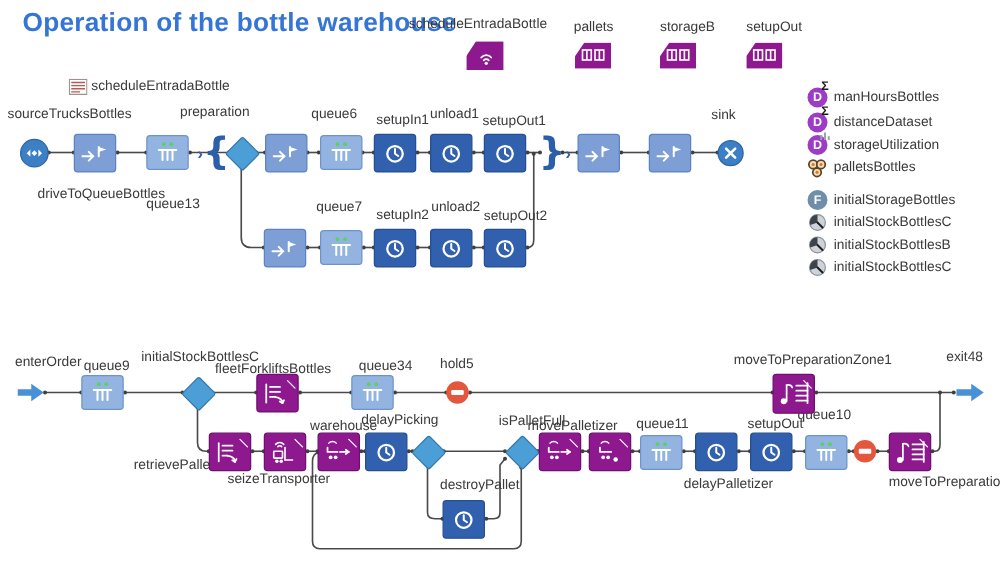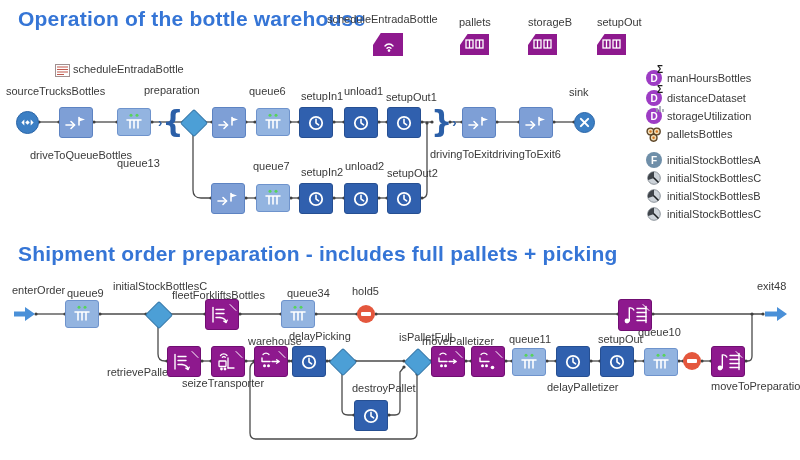--- a/index.html
+++ b/index.html
@@ -168,21 +168,20 @@
       <circle cx="752" cy="314" r="1.6" fill="#3f3f3f"></circle>
       <circle cx="342" cy="371" r="1.6" fill="#3f3f3f"></circle>
       <circle cx="354" cy="415" r="1.6" fill="#3f3f3f"></circle>
       <circle cx="389" cy="415" r="1.6" fill="#3f3f3f"></circle>
       <circle cx="404" cy="367" r="1.6" fill="#3f3f3f"></circle>
       <circle cx="417" cy="374" r="1.6" fill="#3f3f3f"></circle>
       <circle cx="255" cy="362" r="1.6" fill="#3f3f3f"></circle>
     </svg>
 
   <div class="title" style="left:18px;top:7px">Operation of the bottle warehouse</div>
-  <div class="title" style="left:18px;top:242px">Shipment order preparation - includes full pallets + picking</div>
 
   <div style="position:absolute;left:55px;top:63px">
     <svg width="15" height="13" viewBox="0 0 15 13">
         <rect x="0.5" y="0.5" width="14" height="12" fill="#fdfdfd" stroke="#a09090"></rect>
         <path d="M2,3 H13 M2,5.5 H13 M2,8 H13 M2,10.5 H9" stroke="#c0584d" stroke-width="1.1" fill="none"></path>
       </svg>
   </div>
   <div class="lbl" style="left:73px;top:63px">scheduleEntradaBottle</div>
 
   <div class="lbl" style="left:327px;top:13px">scheduleEntradaBottle</div>
@@ -231,21 +230,20 @@
 
   <div class="lbl" style="left:6px;top:85px">sourceTrucksBottles</div>
   <div class="lbl" style="left:144px;top:84px">preparation</div>
   <div class="lbl" style="left:249px;top:85px">queue6</div>
   <div class="lbl" style="left:301px;top:90px">setupIn1</div>
   <div class="lbl" style="left:344px;top:85px">unload1</div>
   <div class="lbl" style="left:386px;top:91px">setupOut1</div>
   <div class="lbl" style="left:569px;top:86px">sink</div>
   <div class="lbl" style="left:30px;top:149px">driveToQueueBottles</div>
   <div class="lbl" style="left:117px;top:157px">queue13</div>
-  <div class="lbl" style="left:430px;top:148px">drivingToExitdrivingToExit6</div>
   <div class="lbl" style="left:253px;top:160px">queue7</div>
   <div class="lbl" style="left:301px;top:166px">setupIn2</div>
   <div class="lbl" style="left:345px;top:160px">unload2</div>
   <div class="lbl" style="left:387px;top:167px">setupOut2</div>
 
   <div class="circ src" style="left:16px;top:111px">
     <svg width="23" height="23" viewBox="0 0 23 23">
         <g fill="#fff">
           <polygon points="8,8.3 4.8,11.5 8,14.7"></polygon>
           <polygon points="15,8.3 18.2,11.5 15,14.7"></polygon>
@@ -416,21 +414,21 @@
         <circle cx="12.8" cy="5.5" r="1.2" fill="#d6771f"></circle>
         <circle cx="9.6" cy="11.8" r="1.2" fill="#d6771f"></circle>
       </svg>
   </div>
   <div class="lbl" style="left:667px;top:128px">palletsBottles</div>
   <div class="legic" style="left:646px;top:152px">
     <div class="fcirc">
         <span>F</span>
       </div>
   </div>
-  <div class="lbl" style="left:667px;top:154px">initialStockBottlesA</div>
+  <div class="lbl" style="left:667px;top:154px">initialStorageBottles</div>
   <div class="legic" style="left:646px;top:170px">
     <svg width="16" height="16" viewBox="0 0 16 16">
         <circle cx="8" cy="8" r="6.3" fill="#cdd3d9" stroke="#8d949b"></circle>
         <path d="M8,8 L8,1.7 A6.3,6.3 0 0 0 2.2,10 Z" fill="#3f444a"></path>
         <path d="M8,8 L12,12" stroke="#1c1f22" stroke-width="1.6" stroke-linecap="round"></path>
       </svg>
   </div>
   <div class="lbl" style="left:667px;top:172px">initialStockBottlesC</div>
   <div class="legic" style="left:646px;top:188px">
     <svg width="16" height="16" viewBox="0 0 16 16">
@@ -448,20 +446,21 @@
       </svg>
   </div>
   <div class="lbl" style="left:667px;top:208px">initialStockBottlesC</div>
 
   <div class="lbl" style="left:12px;top:284px">enterOrder</div>
   <div class="lbl" style="left:67px;top:287px">queue9</div>
   <div class="lbl" style="left:113px;top:280px">initialStockBottlesC</div>
   <div class="lbl" style="left:172px;top:289px">fleetForkliftsBottles</div>
   <div class="lbl" style="left:287px;top:287px">queue34</div>
   <div class="lbl" style="left:352px;top:285px">hold5</div>
+  <div class="lbl" style="left:587px;top:282px">moveToPreparationZone1</div>
   <div class="lbl" style="left:757px;top:280px">exit48</div>
   <div class="lbl" style="left:107px;top:366px">retrievePallet</div>
   <div class="lbl" style="left:182px;top:377px">seizeTransporter</div>
   <div class="lbl" style="left:248px;top:335px">warehouse</div>
   <div class="lbl" style="left:289px;top:330px">delayPicking</div>
   <div class="lbl" style="left:399px;top:331px">isPalletFull</div>
   <div class="lbl" style="left:422px;top:335px">movePalletizer</div>
   <div class="lbl" style="left:509px;top:333px">queue11</div>
   <div class="lbl" style="left:547px;top:381px">delayPalletizer</div>
   <div class="lbl" style="left:598px;top:333px">setupOut</div>

